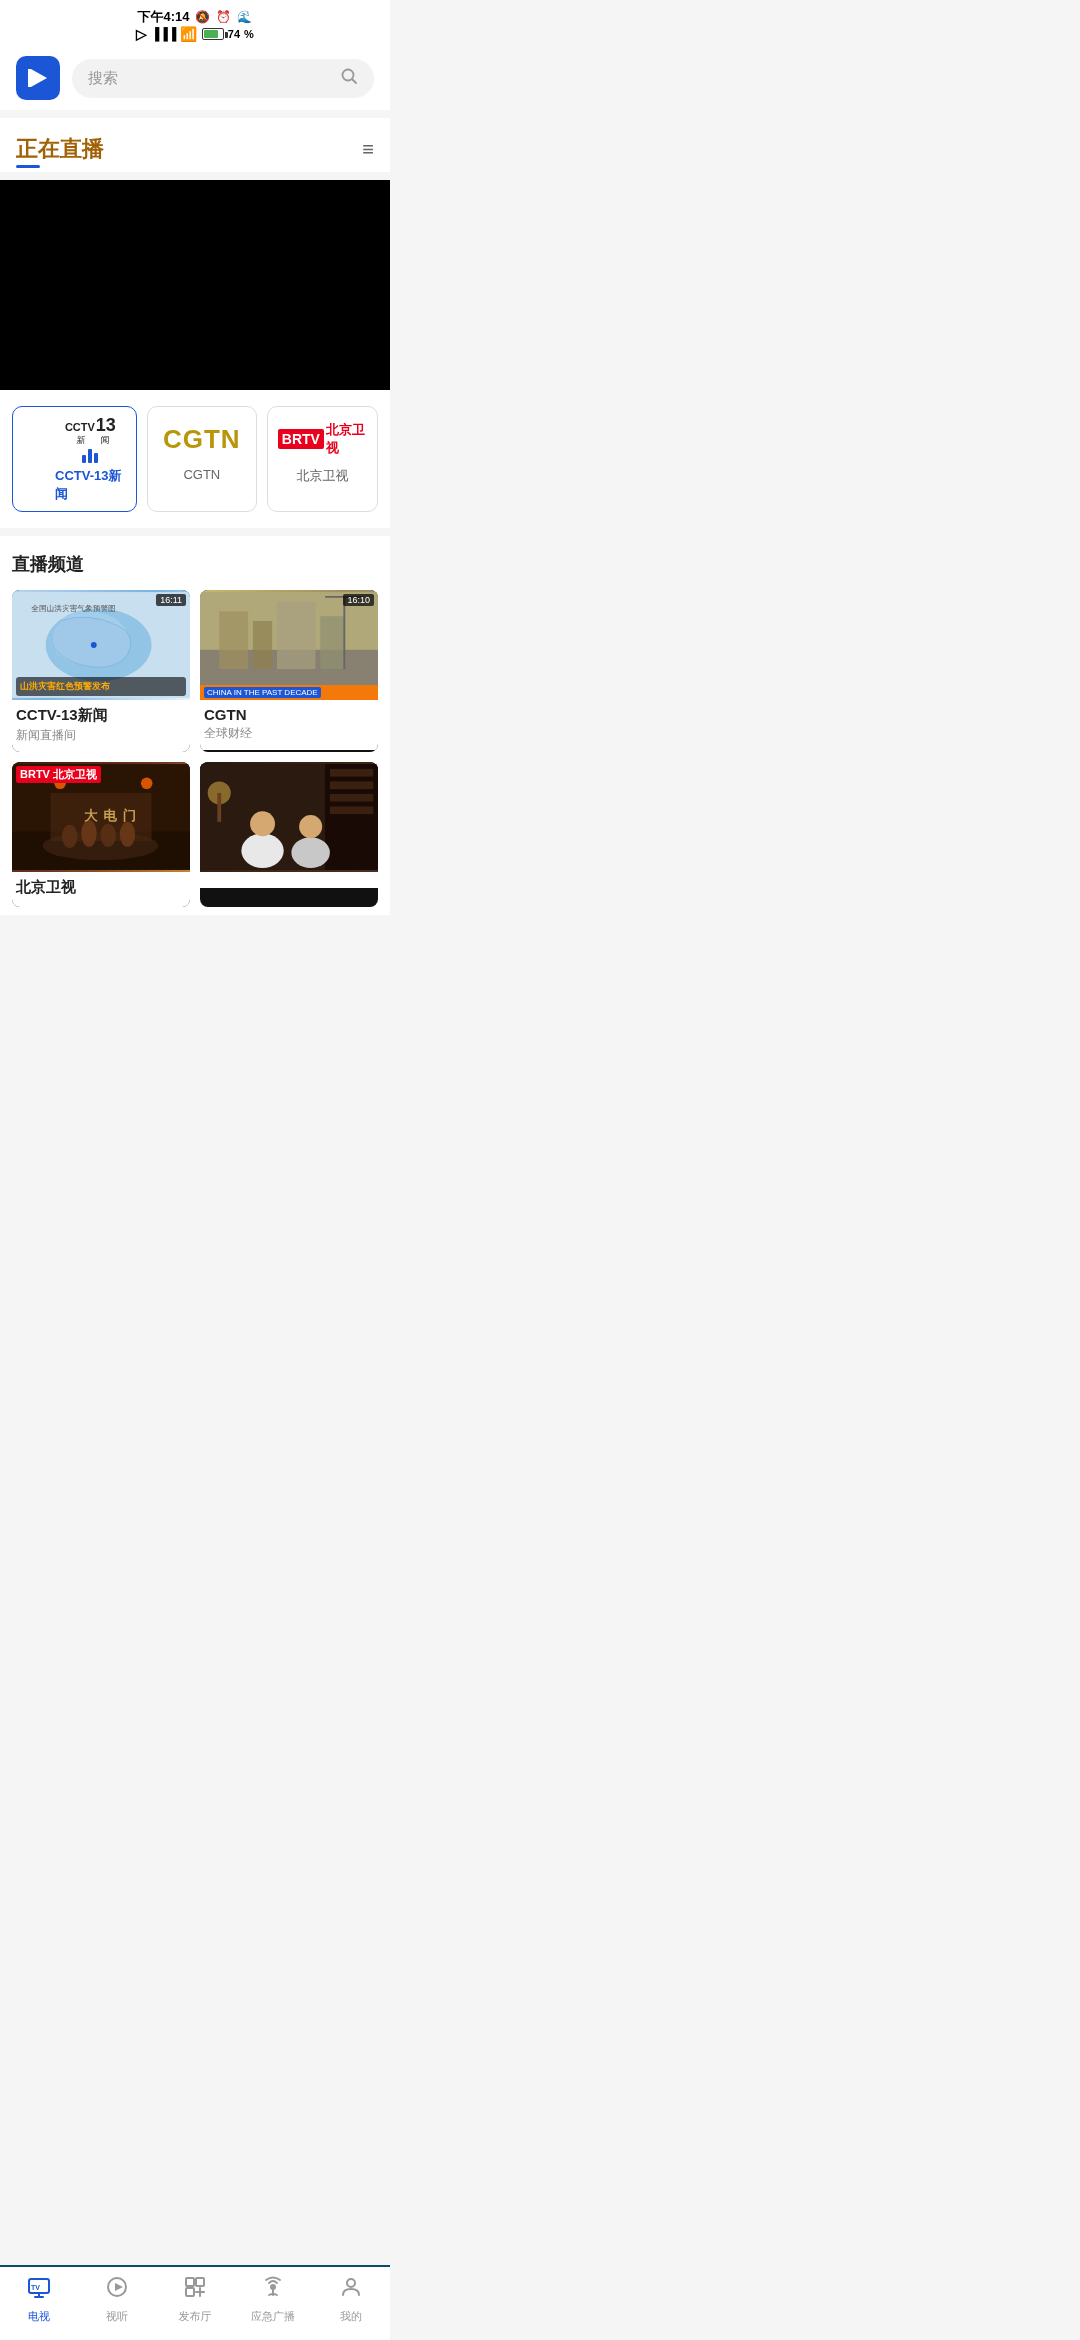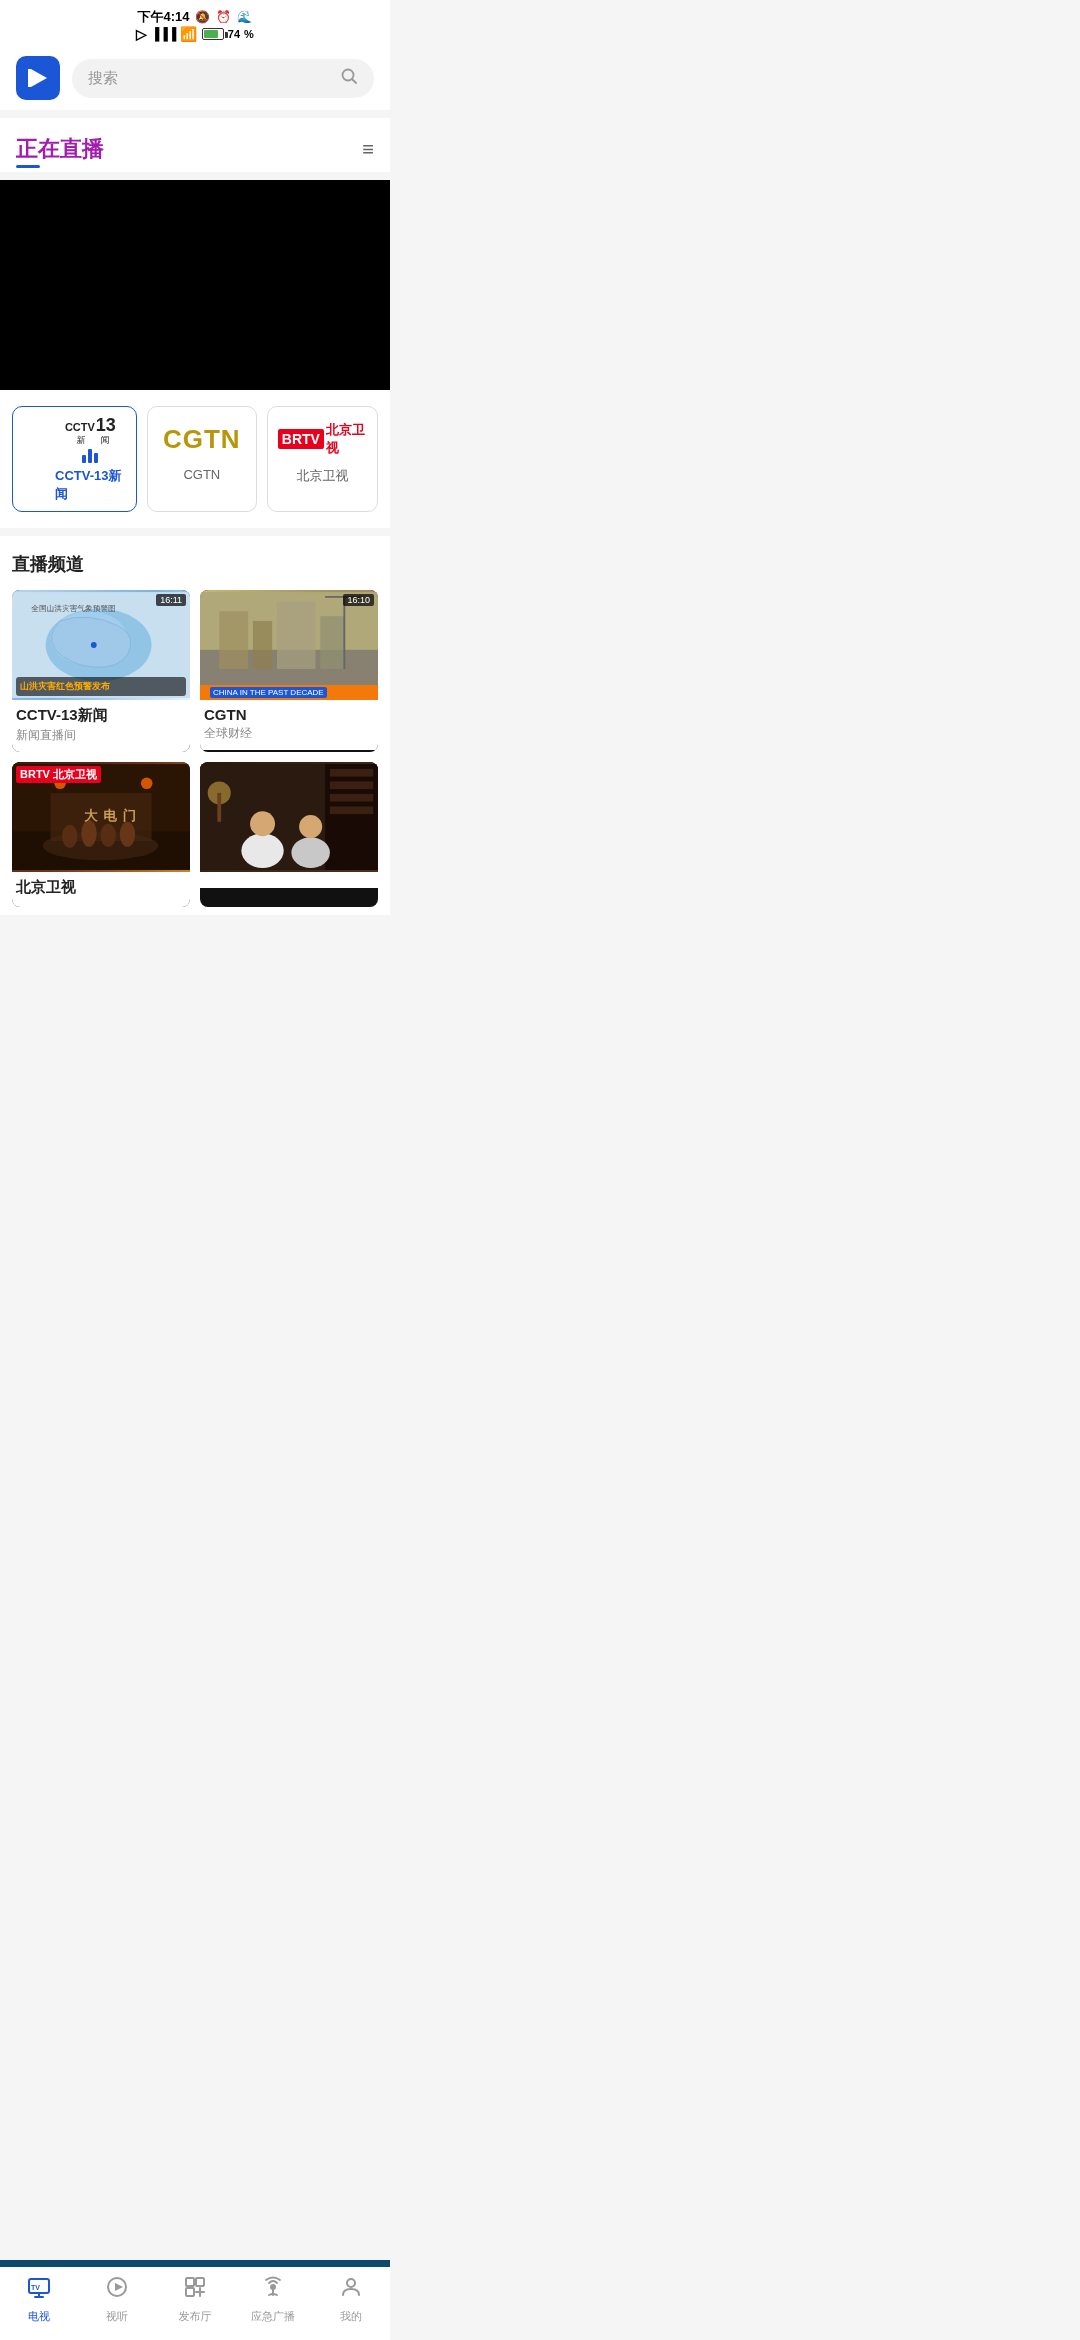--- a/index.html
+++ b/index.html
@@ -62,21 +62,21 @@
     
     .section-title-bar {
       background: #fff;
       padding: 16px 16px 8px;
       display: flex;
       justify-content: space-between;
       align-items: center;
       margin-top: 8px;
     }
     .section-title {
-      font-size: 22px; font-weight: 700; color: #a21caf;
+      font-size: 22px; font-weight: 700; color: #a16207;
       position: relative;
     }
     .section-title::after {
       content: ''; position: absolute; left: 0; bottom: -4px;
       width: 24px; height: 3px; background: #1a56d6; border-radius: 2px;
     }
     .menu-icon { font-size: 20px; color: #666; }
 
     
     .video-player {
@@ -176,21 +176,21 @@
       background: rgba(0,0,0,0.6); color: #fff; font-size: 9px;
       padding: 3px 4px; border-radius: 3px; line-height: 1.4;
     }
     .thumb-news {
       background: linear-gradient(135deg, #e8e8e8 0%, #c5c5c5 100%);
       position: relative;
     }
     .thumb-news-bar {
       position: absolute; bottom: 0; left: 0; right: 0;
       background: rgba(255,120,0,0.9); color: #fff; font-size: 9px;
-      padding: 2px 10px; display: flex; align-items: flex-end; gap: 4px;
+      padding: 2px 4px; display: flex; align-items: flex-end; gap: 4px;
     }
     .cgtn-tag {
       background: #1a56d6; color: #fff; font-size: 8px;
       padding: 1px 3px; border-radius: 2px;
     }
     .thumb-brtv {
       background: linear-gradient(135deg, #3a1a0a 0%, #6b3520 50%, #c8862a 100%);
       position: relative;
     }
     .thumb-interview {
@@ -204,21 +204,21 @@
     }
     .time-badge {
       position: absolute; bottom: 4px; left: 4px;
       background: rgba(0,0,0,0.7); color: #fff; font-size: 9px;
       padding: 1px 4px; border-radius: 2px;
     }
 
     
     .bottom-nav {
       position: fixed; bottom: 0; left: 0; width: 390px;
-      background: #fff; border-top: 7px solid #0c4a6e;
+      background: #fff; border-top: 2px solid #0c4a6e;
       display: flex; justify-content: space-around;
       padding: 8px 0 16px;
     }
     .nav-item {
       display: flex; flex-direction: column; align-items: center;
       gap: 4px; cursor: pointer; min-width: 60px;
     }
     .nav-icon { font-size: 22px; color: #999; }
     .nav-icon.active { color: #1a56d6; }
     .nav-label { font-size: 11px; color: #999; }

